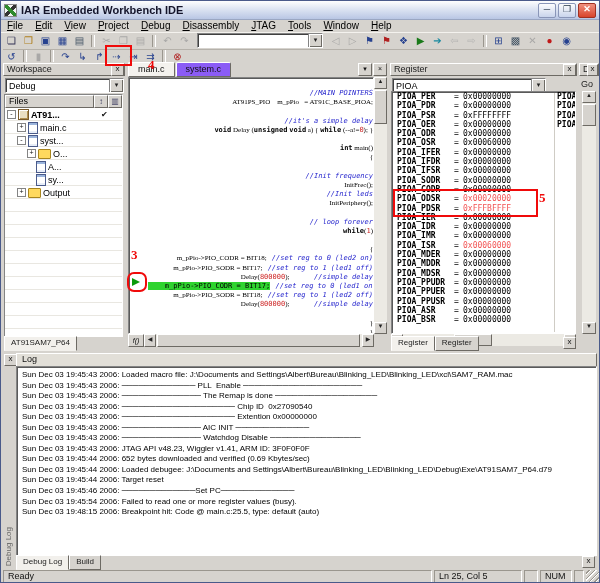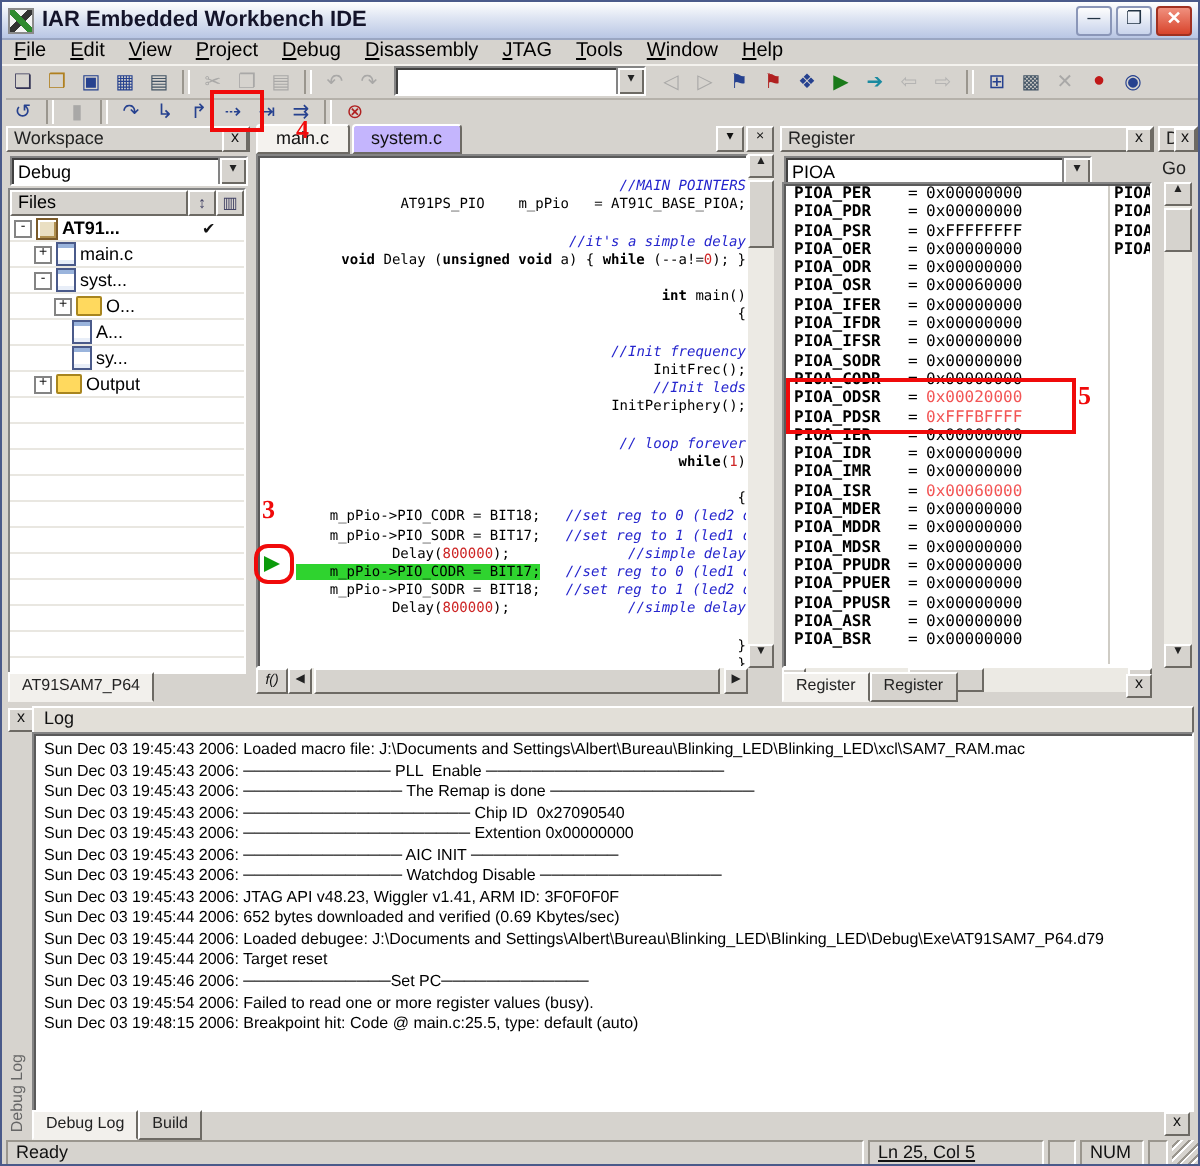--- a/index.html
+++ b/index.html
@@ -75,33 +75,33 @@
   .ic-folder{width:11px;height:8px;background:#ffd95e;border:1px solid #a8851e;border-radius:1px;}
   .tlabel{font-size:9px;vertical-align:middle;}
   .tcheck{position:absolute;left:96px;top:1px;font-size:8px;color:#111;}
   #ws-tabrow{position:absolute;left:1px;bottom:0;right:1px;height:14px;display:flex;align-items:flex-end;}
 
   
   .vsplit{position:absolute;top:62px;height:288px;width:3px;background:#d6d3ce;}
 
   
   #ed-tabs{position:absolute;left:127px;top:62px;width:259px;height:14px;display:flex;align-items:flex-end;}
-  .etab{height:13px;padding:0 9px;font-size:9px;line-height:12px;background:#c4b5fd;color:#111;
+  .etab{height:13px;padding:0 9px;font-size:9px;line-height:12px;background:#8b5cf6;color:#111;
     border:1px solid;border-color:#fff #6d6a64 #6d6a64 #fff;margin-right:1px;border-radius:2px 2px 0 0;}
   .etab.act{background:#f4f2ee;}
   #ed-tab-btns{margin-left:auto;display:flex;gap:1px;padding-bottom:1px;}
   .minibtn{width:12px;height:11px;background:#d6d3ce;border:1px solid;border-color:#fff #6d6a64 #6d6a64 #fff;
     font-size:7px;line-height:9px;text-align:center;color:#111;}
   #ed-body{position:absolute;left:127px;top:76px;width:246px;height:257px;box-sizing:border-box;overflow:hidden;}
   #code{position:absolute;left:19px;top:11px;right:0;text-align:right;}
   .cline{height:9.2px;line-height:9.2px;white-space:pre;font-family:"DejaVu Sans Mono",monospace;font-size:7px;color:#000;}
   .c-cm{color:#2525cd;font-style:italic;}
   .c-kw{font-weight:bold;color:#000;}
   .c-nm{color:#cd2525;}
-  .c-pl{color:#000;}
+  .c-pl{color:#000;font-family:Liberation Serif, serif;}
   .c-hl{background:#2fd32f;color:#000;}
   #exec-arrow{position:absolute;left:131px;top:277px;width:0;height:0;
     border-top:4px solid transparent;border-bottom:4px solid transparent;border-left:8px solid #0b9b0b;}
   
   .sb-btn{position:absolute;background:#d6d3ce;border:1px solid;border-color:#fff #6d6a64 #6d6a64 #fff;
     font-size:6px;text-align:center;color:#222;box-sizing:border-box;}
   .sb-track{position:absolute;background:#eceae4;}
   .sb-thumb{position:absolute;background:#d6d3ce;border:1px solid;border-color:#fff #6d6a64 #6d6a64 #fff;box-sizing:border-box;}
   #fbtn{position:absolute;left:127px;top:333px;width:16px;height:13px;background:#d6d3ce;
     border:1px solid;border-color:#fff #6d6a64 #6d6a64 #fff;font-size:7px;line-height:11px;
@@ -136,21 +136,21 @@
   #log-body{position:absolute;left:13px;top:15px;right:2px;bottom:14px;box-sizing:border-box;overflow:hidden;}
   #loglines{position:absolute;left:5px;top:3px;right:0;}
   .lline{height:10.55px;line-height:10.55px;font-size:8px;white-space:pre;overflow:hidden;color:#000;}
   #log-tabs{position:absolute;left:13px;bottom:0;right:2px;height:14px;display:flex;align-items:flex-end;}
 
   
   #status{position:absolute;left:2px;top:569px;width:596px;height:13px;display:flex;gap:2px;align-items:stretch;}
   .scell{border:1px solid;border-color:#9a968e #fff #fff #9a968e;font-size:9px;line-height:11px;
     padding:0 4px;box-sizing:border-box;color:#111;white-space:nowrap;overflow:hidden;}
   #st-ready{flex:1;}
-  #st-pos{width:88px;text-decoration:underline;}
+  #st-pos{width:88px;}
   #st-gap1{width:14px;}
   #st-num{width:32px;}
   #st-gap2{width:10px;}
   #grip{width:13px;background:repeating-linear-gradient(135deg,#d6d3ce 0,#d6d3ce 2px,#9a968e 2px,#9a968e 3px,#fff 3px,#fff 4px);}
 
   
   .ann-box{position:absolute;border:2px solid #f00a0a;z-index:60;}
   .ann-num{position:absolute;color:#f00a0a;font-size:13px;font-weight:bold;z-index:60;
     font-family:"Liberation Serif",serif;}
 </style>

